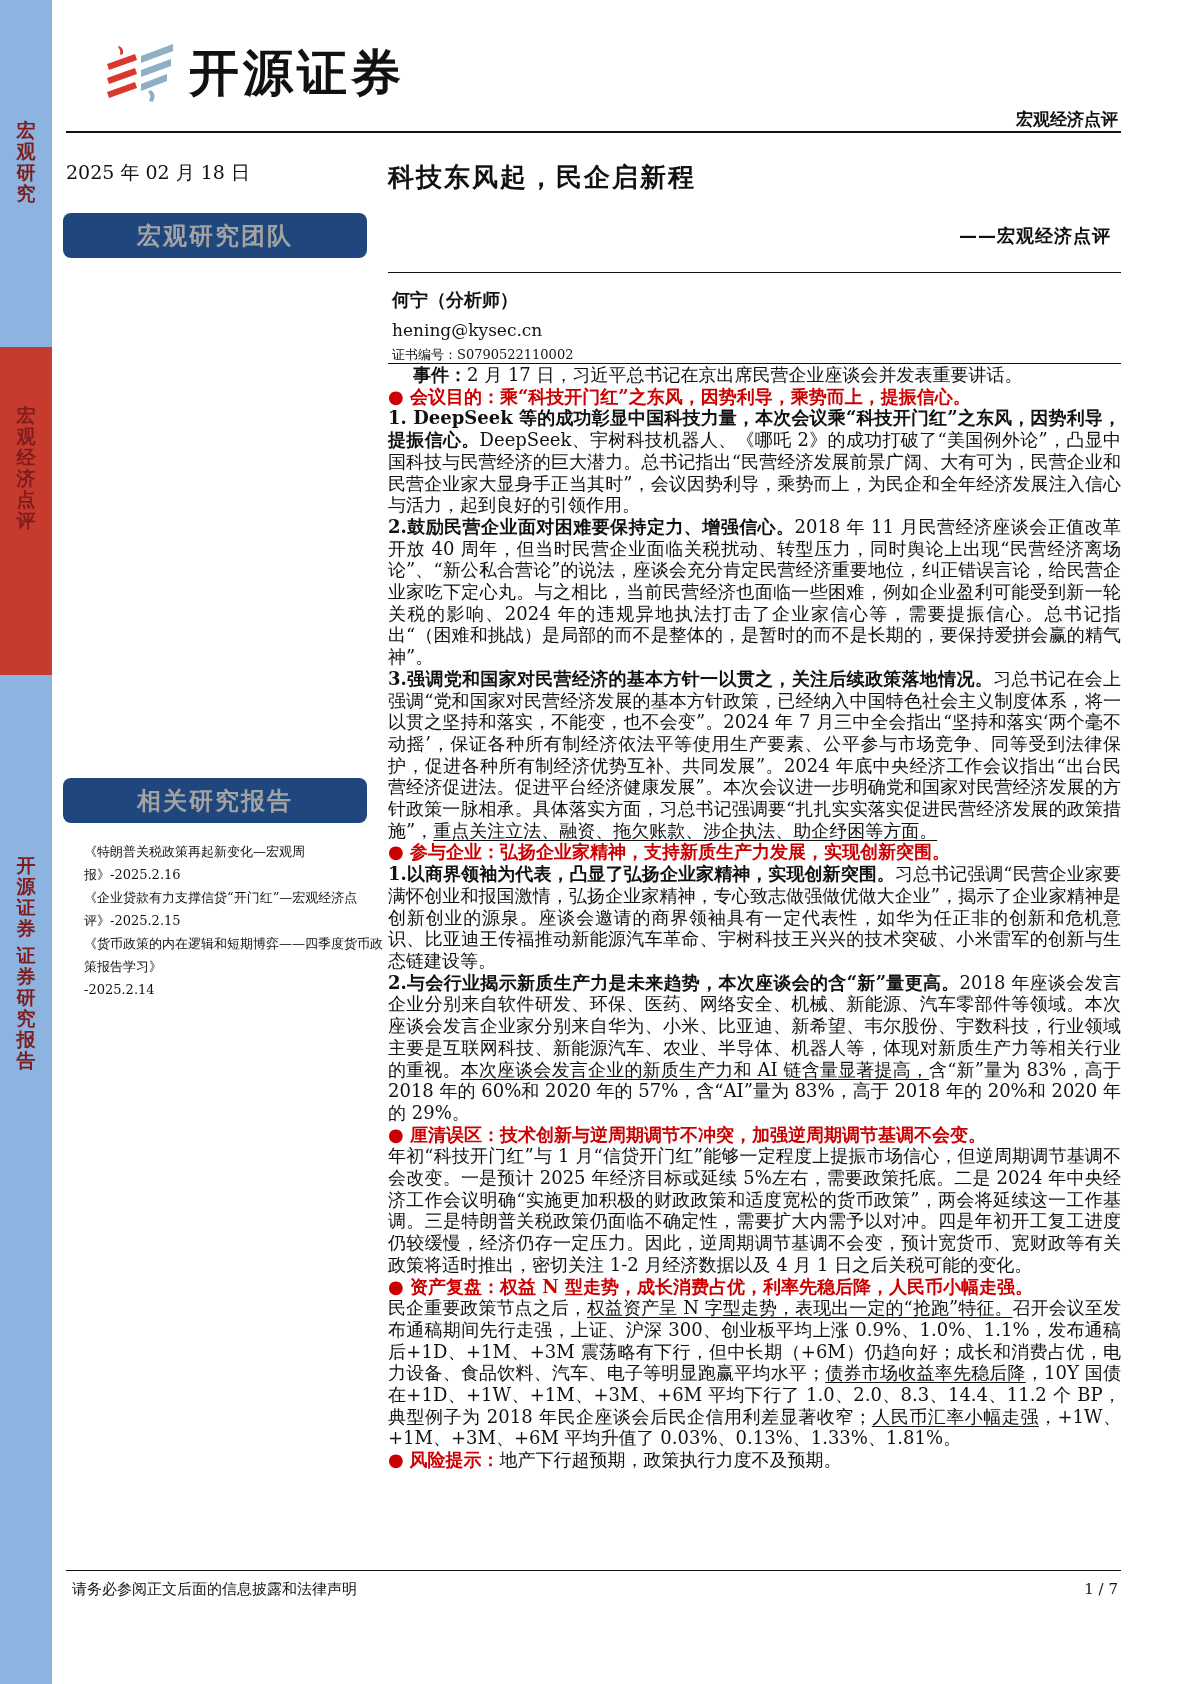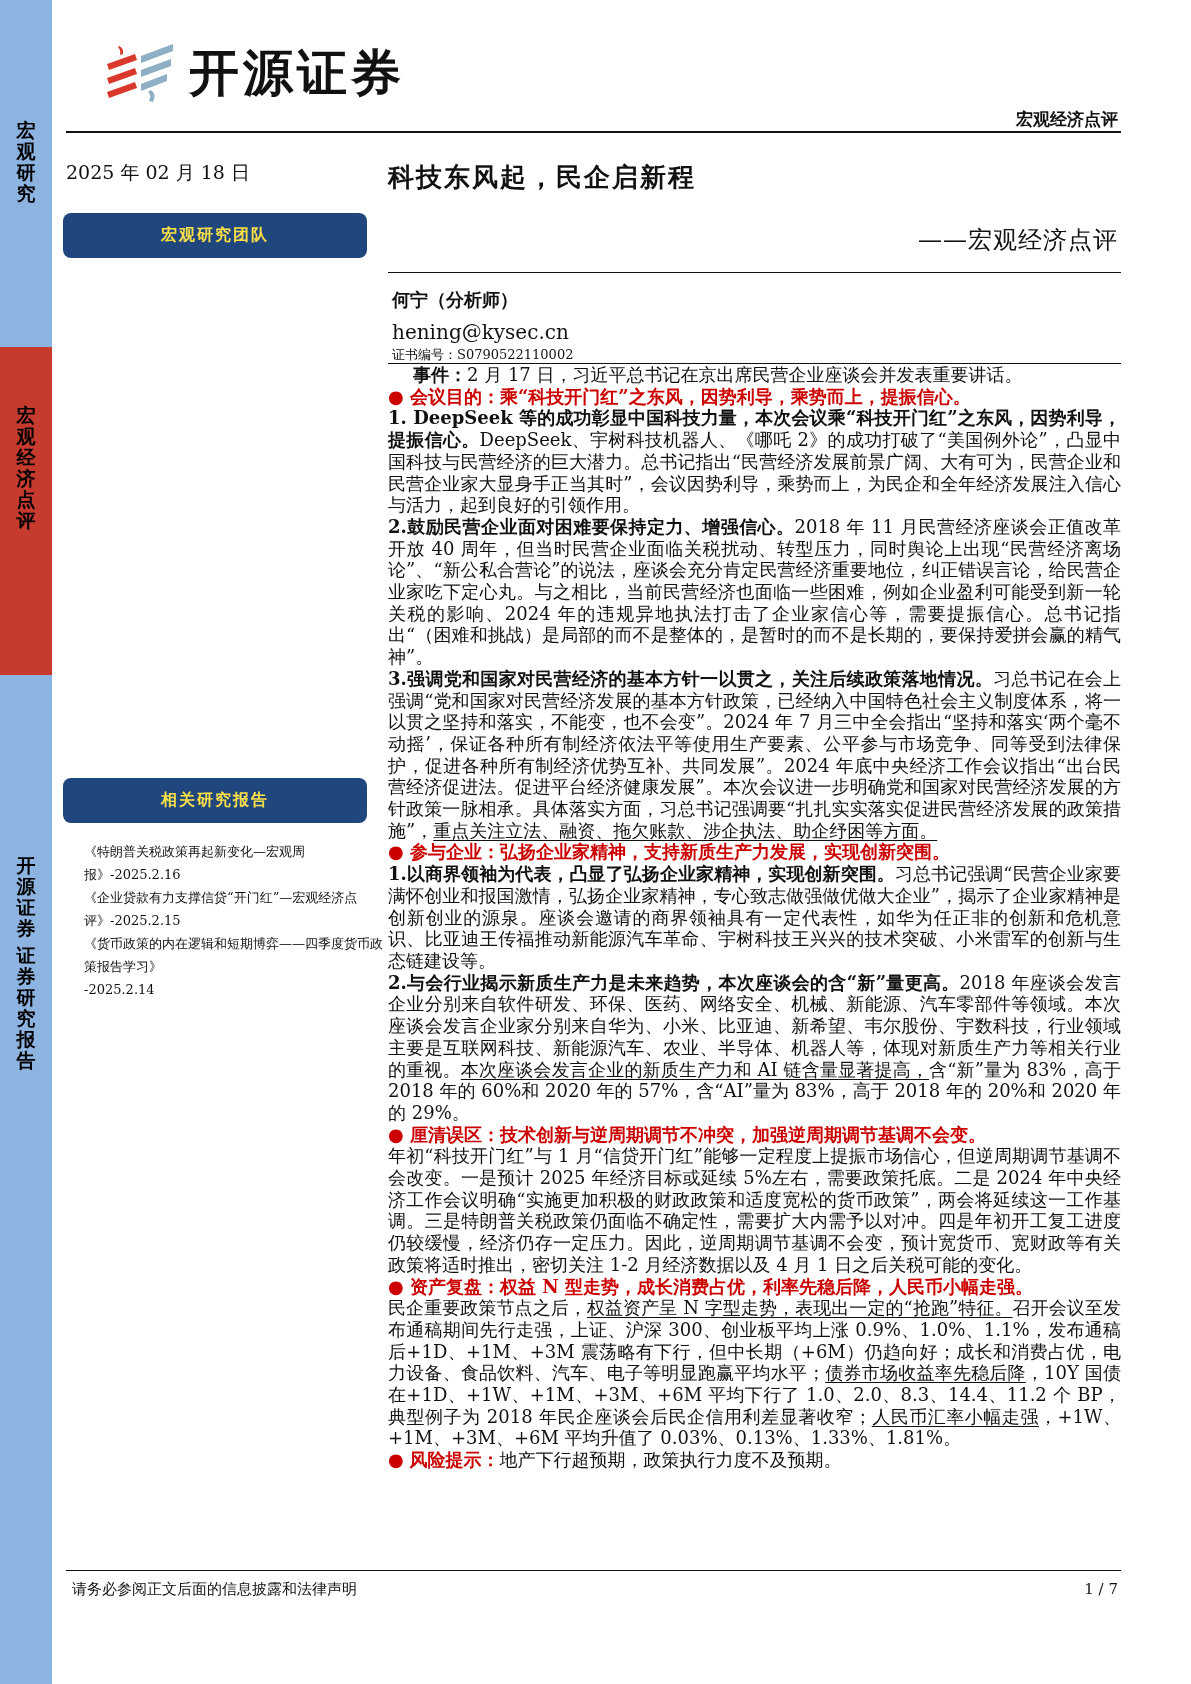--- a/index.html
+++ b/index.html
@@ -1,37 +1,37 @@
 <!DOCTYPE html>
 <html><head>
 <meta charset="utf-8">
 <style>
   html, body { margin:0; padding:0; }
   body { width:1191px; height:1684px; position:relative; background:#ffffff; overflow:hidden;
          font-family:"DejaVu Serif","Liberation Serif",serif; color:#111; }
   .sidebar { position:absolute; left:0; top:0; width:52px; height:1684px; background:#8db3e0; }
   .sidebar .seg-red { position:absolute; left:0; top:347px; width:52px; height:328px; background:#c63b2e; }
-  .vtext { position:absolute; left:0; width:52px; text-align:center; color:#000000; font-weight:bold;
+  .vtext { position:absolute; left:0; width:52px; text-align:center; color:#7f1d1d; font-weight:bold;
            font-family:"DejaVu Sans","Liberation Sans",sans-serif; line-height:21px; font-size:19px; }
   .vtext span { display:block; }
   .logo { position:absolute; left:105px; top:38px; height:70px; display:flex; align-items:center; }
   .logo svg { display:block; }
   .logo-text { font-family:"DejaVu Sans","Liberation Sans",sans-serif; font-weight:bold; font-size:50px;
                letter-spacing:4px; margin-left:14px; color:#111; }
   .hdr-right { position:absolute; right:73px; top:108px; font-size:17px; font-weight:bold; }
   .hdr-rule { position:absolute; left:66px; right:70px; top:131px; height:2px; background:#111; }
   .date { position:absolute; left:66px; top:160px; font-size:19px; }
   .title { position:absolute; left:388px; top:160px; font-size:26px; font-weight:bold; letter-spacing:2px;text-align:right; }
-  .subtitle { position:absolute; right:73px; top:224px; font-size:24px; font-weight:normal; letter-spacing:1px; }
+  .subtitle { position:absolute; right:80px; top:224px; font-size:18px; font-weight:bold; letter-spacing:1px; }
   .sub-rule { position:absolute; left:388px; right:70px; top:272px; height:1px; background:#111; }
   .pill { position:absolute; left:63px; width:304px; height:45px; background:#1f477d; border-radius:8px;
-          color:#fde047; font-weight:bold; font-size:16px; display:flex; align-items:center; justify-content:center;
+          color:#a3a3a3; font-weight:bold; font-size:24px; display:flex; align-items:center; justify-content:center;
           letter-spacing:2px; font-family:"DejaVu Sans","Liberation Sans",sans-serif; }
   .analyst-name { position:absolute; left:392px; top:288px; font-size:18px; font-weight:bold; }
-  .analyst-email { position:absolute; left:392px; top:320px; font-size:20px; }
+  .analyst-email { position:absolute; left:392px; top:320px; font-size:17px; }
   .analyst-cert { position:absolute; left:392px; top:346px; font-size:13px; }
   .cert-rule { position:absolute; left:388px; right:70px; top:363px; height:1px; background:#111; }
   .related { position:absolute; left:84px; top:840px; width:300px; font-size:13px; line-height:23px; }
   .related div { margin:0; }
   .body { position:absolute; left:388px; top:364px; width:733px; font-size:18px; line-height:21.7px;
           text-align:justify; }
   .body p { margin:0; }
   .body .event { text-indent:25px; }
   .body .red-head { color:#c00; font-weight:bold; }
   .body .bullet { color:#c00; }

